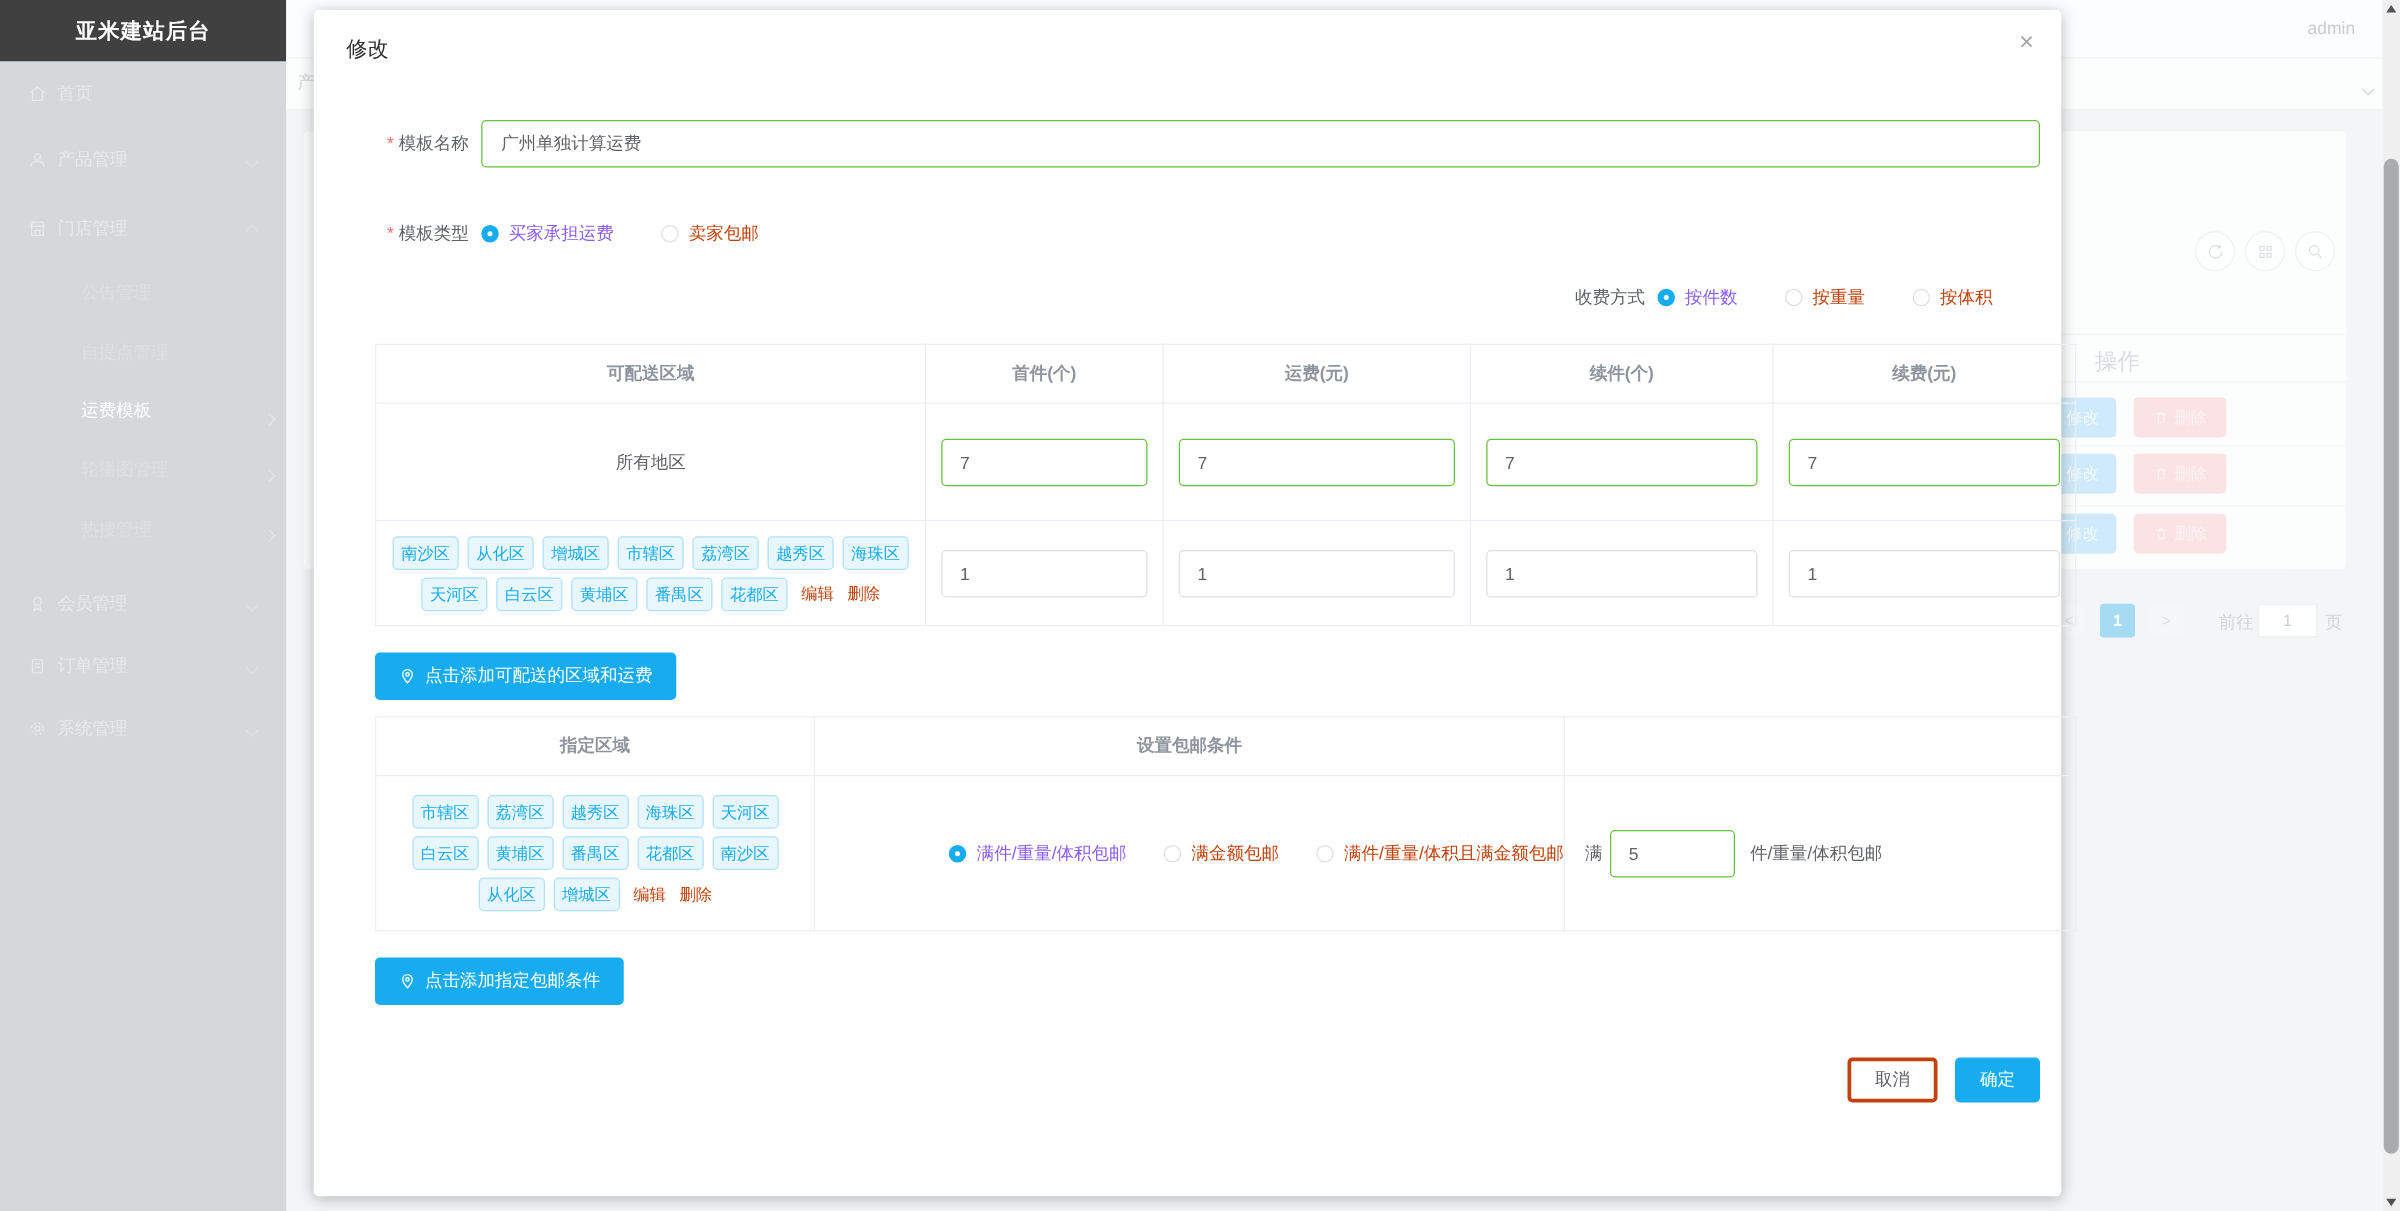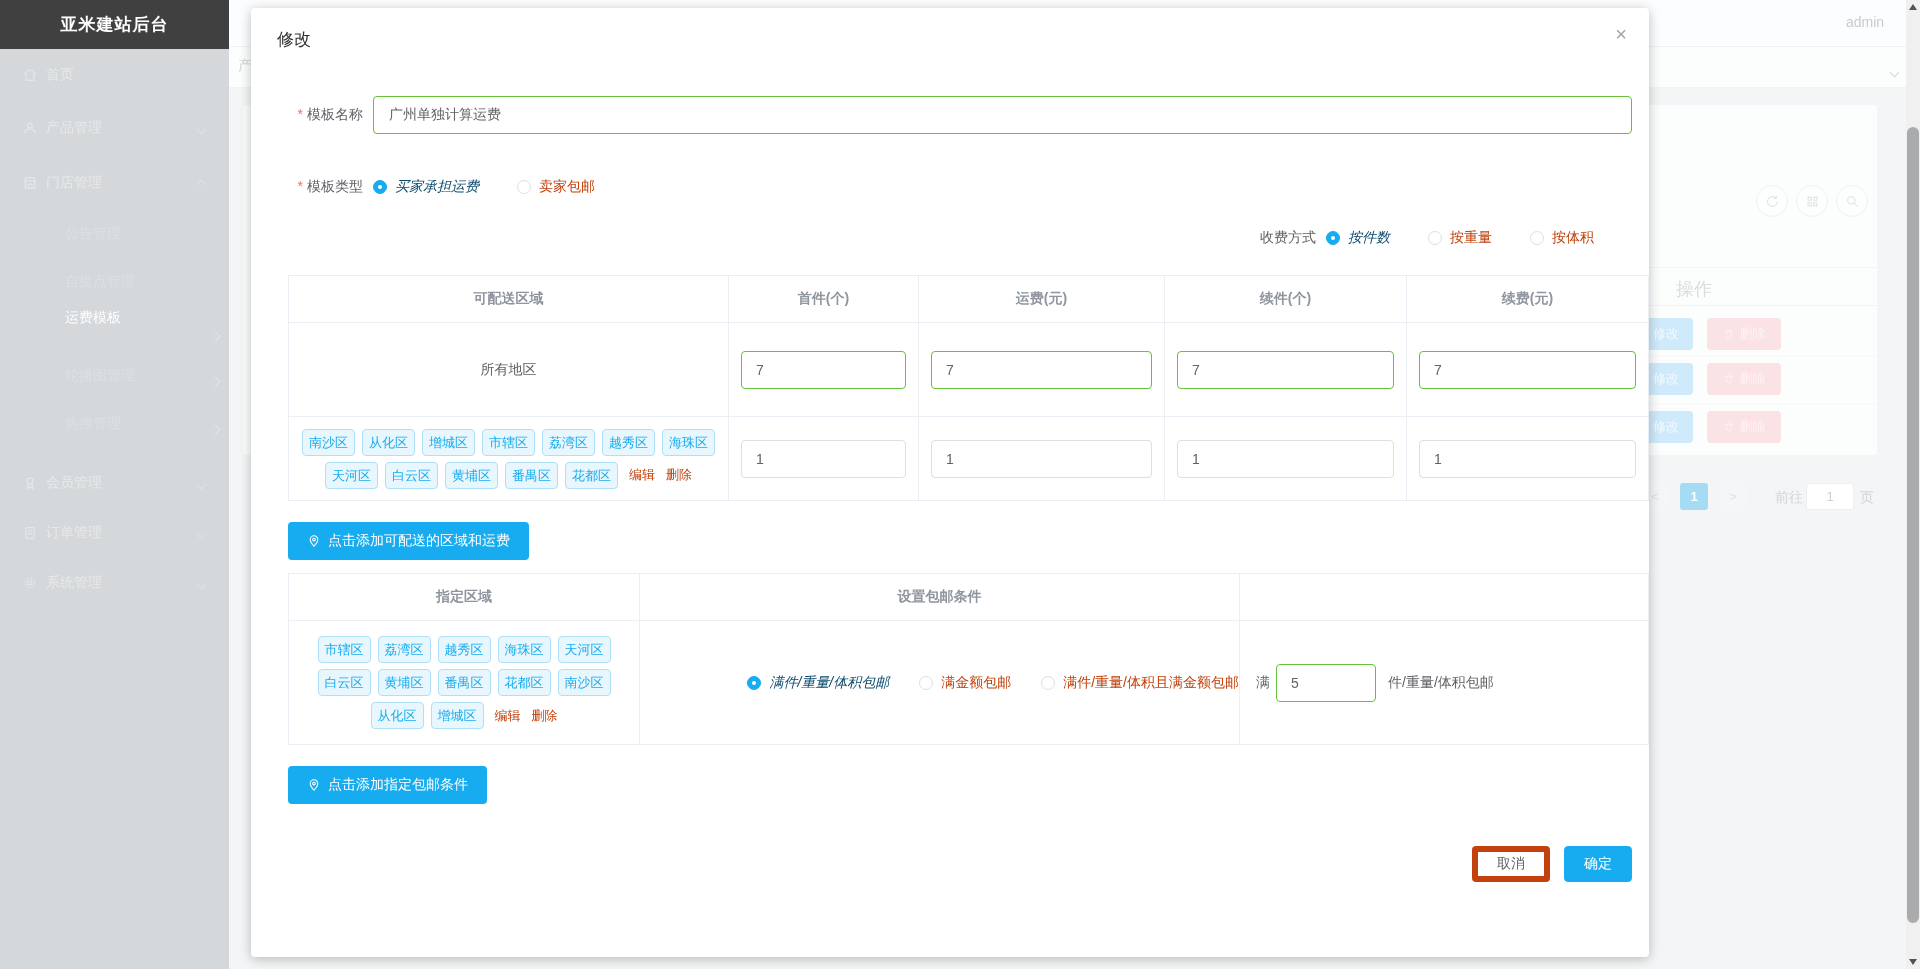--- a/index.html
+++ b/index.html
@@ -61,35 +61,35 @@
   .sb-arrow-down { position:absolute; left:3px; bottom:4px; width:0; height:0;
     border-left:4px solid transparent; border-right:4px solid transparent; border-top:6px solid #4f5356; }
   .sb-thumb { position:absolute; left:1px; top:127px; width:12px; height:796px; background:#a9abad; border-radius:6px; }
 
   
   .modal { position:absolute; left:251px; top:8px; width:1398px; height:949px; background:#ffffff;
     border-radius:4px; box-shadow:0 2px 12px rgba(0,0,0,.25); z-index:20; }
   .modal-header { position:relative; height:56px; padding:20px 20px 0 26px; }
   .modal-title { font-size:17px; color:#303133; font-weight:500; }
   .modal-close { position:absolute; right:22px; top:16px; font-size:20px; color:#a0a4a9; cursor:pointer; line-height:1; }
-  .modal-body { padding:0 17px 0 37px; }
+  .modal-body { padding:0 17px 0 5px;margin-left:44px; }
   .form-row { display:flex; align-items:center; margin-left:5px; }
   .form-row.name { margin-top:32px; }
   .form-row.type { margin-top:44px; }
   .form-row.method { margin-top:33px;justify-content:flex-end; }
   .form-label { width:70px; text-align:right; font-size:14px; color:#5f6368; flex:0 0 70px; margin-right:10px; white-space:nowrap; }
   .req::before { content:"*"; color:#f56c6c; margin-right:4px; }
   .name-input { flex:1; height:38px; border:1px solid #67c23a; border-radius:4px; padding:0 15px;
     font-size:14px; color:#606266; outline:none; font-family:Liberation Sans, sans-serif; }
   .radio-opt { display:flex; align-items:center; margin-right:38px; cursor:pointer; }
   .radio { width:14px; height:14px; border-radius:50%; border:1px solid #dcdfe6; background:#fff; position:relative; flex:0 0 14px; }
   .radio.on { background:#17acf0; border-color:#17acf0; }
   .radio.on::after { content:""; position:absolute; left:4px; top:4px; width:4px; height:4px; border-radius:50%; background:#fff; }
   .radio-lbl { font-size:14px; color:#c2410c; margin-left:8px; }
-  .radio-opt.sel .radio-lbl { color:#0c4a6e;font-style:italic; }
+  .radio-opt.sel .radio-lbl { color:#8b5cf6; }
 
   table.grid { border-collapse:collapse; table-layout:fixed; width:1360px; }
   table.grid th, table.grid td { border:1px solid #ebeef5; }
   table.grid th { height:47px; font-size:14px; font-weight:600; color:#8f959e; text-align:center; }
   .t1 { margin-top:28px; }
   .t1 .r1 td { height:94px; }
   .t1 .r2 td { height:84px; }
   .cell-input-wrap { padding:0 12px; }
   .cell-input { width:100%; height:38px; border-radius:4px; font-size:14px; color:#606266; padding:0 14px;
     outline:none; font-family:"Liberation Sans","DejaVu Sans",sans-serif; }
@@ -118,21 +118,21 @@
   .t2 th { height:42px; }
   .t2 td { height:124px; vertical-align:middle; }
   .cond-radios { display:flex; align-items:center; justify-content:flex-end; }
   .cond-radios .radio-opt { margin-right:30px; }
   .cond-radios .radio-opt:last-child { margin-right:0; }
   .threshold { display:flex; align-items:center; padding-left:16px; font-size:14px; color:#606266; }
   .threshold-input { width:100px; height:38px; border:1px solid #67c23a; border-radius:4px; margin:0 12px 0 6px;
     padding:0 14px; font-size:14px; color:#606266; outline:none; font-family:"Liberation Sans","DejaVu Sans",sans-serif; }
 
   .modal-footer { display:flex; justify-content:flex-end; align-items:center; gap:14px; margin-top:42px; }
-  .btn-cancel { height:36px; padding:0 19px; background:#fff; border:6px solid #c2410c; border-radius:4px;
+  .btn-cancel { height:36px; padding:0 19px; background:#fff; border:3px solid #c2410c; border-radius:4px;
     font-size:14px; color:#606266; cursor:pointer; font-family:"Liberation Sans","DejaVu Sans",sans-serif;text-align:center; }
   .btn-confirm { height:36px; padding:0 19px; background:#17acf0; border:1px solid #17acf0; border-radius:4px;
     font-size:14px; color:#ffffff; cursor:pointer; font-family:"Liberation Sans","DejaVu Sans",sans-serif; }
 </style>
 </head>
 <body>
 
 <div id="stage">
 
   <div class="sidebar">
@@ -160,21 +160,21 @@
       <span class="ic">
           <svg viewBox="0 0 24 24">
             <path d="M4 9 L6 4 H18 L20 9 Z M5 9 V20 H19 V9 M9 20 V14 H15 V20"></path>
           </svg>
         </span>
       <span>门店管理</span>
       <span class="sb-chev"><span class="chev up"></span></span>
     </div>
     <div class="sb-sub" style="top:223px;">公告管理</div>
     <div class="sb-sub" style="top:271px;">自提点管理</div>
-    <div class="sb-sub active" style="top:307px;">运费模板</div>
+    <div class="sb-sub active" style="top:318px;">运费模板</div>
     <div class="sb-sub" style="top:365px;">轮播图管理</div>
     <div class="sb-sub" style="top:413px;">热搜管理</div>
     <div class="sb-item" style="top:472px;">
       <span class="ic">
           <svg viewBox="0 0 24 24">
             <circle cx="12" cy="9" r="4.5"></circle>
             <path d="M9.5 13 L7.5 20 L12 17.5 L16.5 20 L14.5 13"></path>
           </svg>
         </span>
       <span>会员管理</span>

